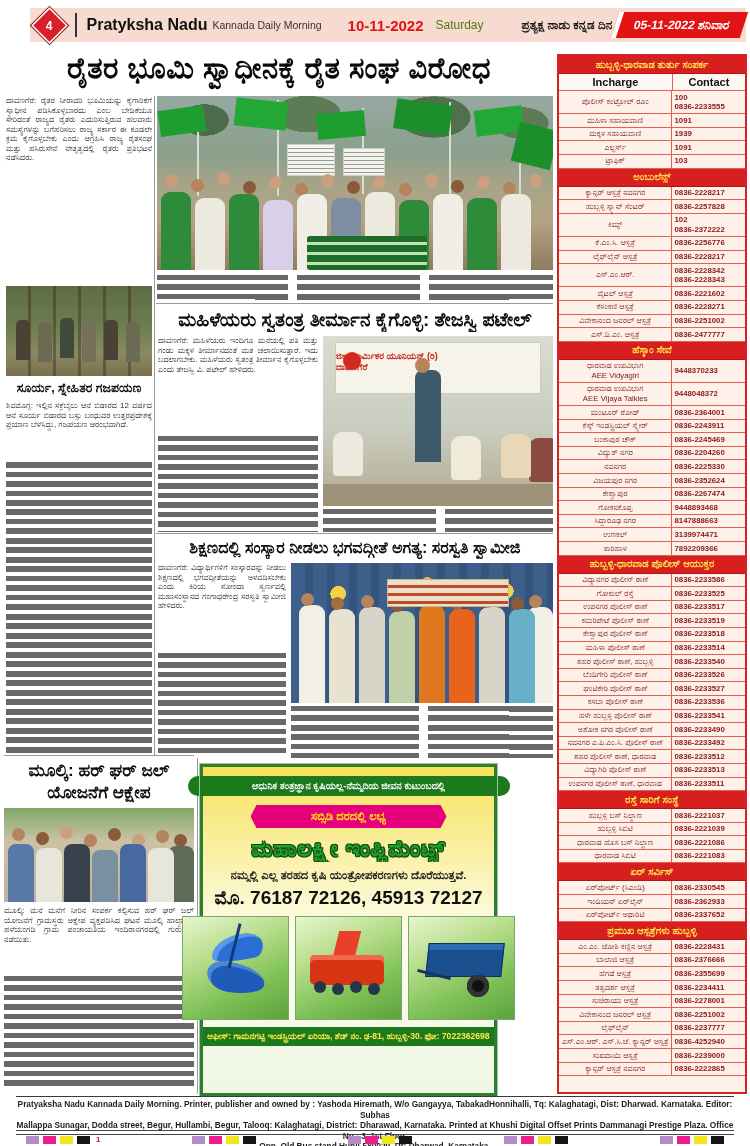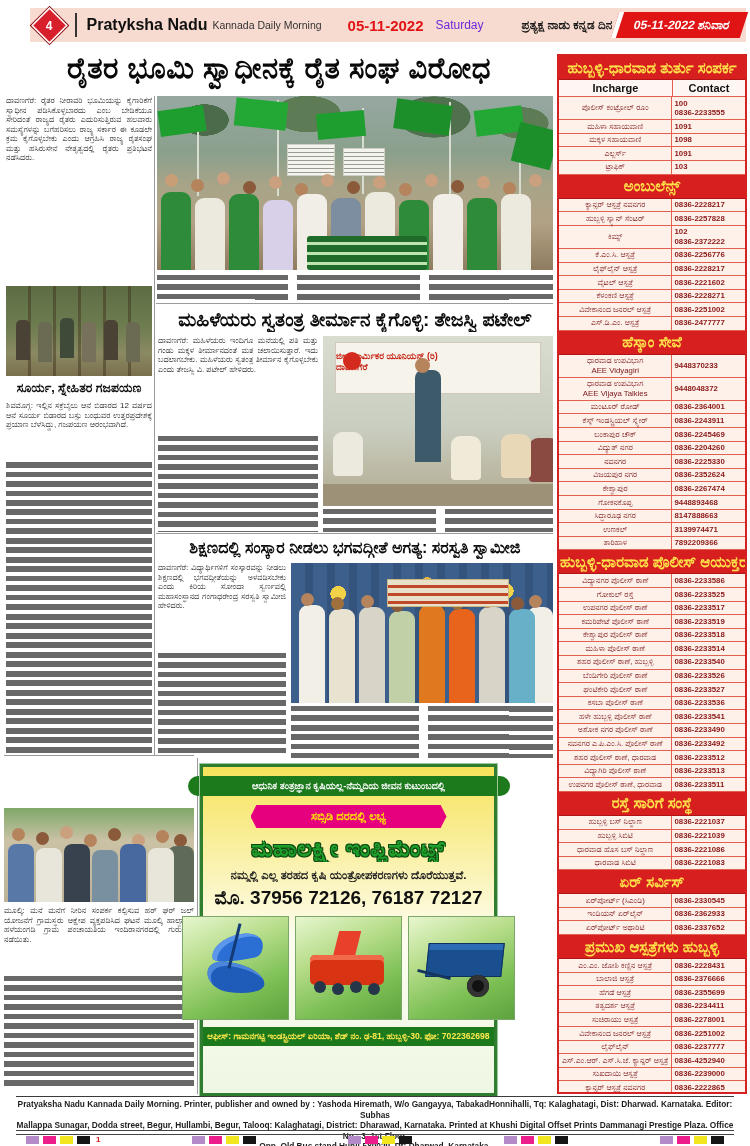--- a/index.html
+++ b/index.html
@@ -9,21 +9,21 @@
   .hbar{position:absolute;left:30px;top:8px;width:716px;height:34px;background:#f8dbd0;
         display:flex;align-items:center;}
   .diamond{width:23px;height:23px;background:#d7202c;transform:rotate(45deg);
            margin-left:8px;display:flex;align-items:center;justify-content:center;
            box-shadow:0 0 0 1.5px #fff,0 0 0 2.5px #8a1010;}
   .diamond span{transform:rotate(-45deg);color:#fff;font-weight:bold;font-size:12px;}
   .hdiv{width:1.5px;height:24px;background:#333;margin:0 10px 0 14px;}
   .mast{font-weight:bold;font-size:16px;color:#101010;white-space:nowrap;}
   .mastsub{font-size:10.5px;color:#333;margin-left:5px;white-space:nowrap;}
   .hdate{color:#e01414;font-weight:bold;font-size:15px;margin-left:26px;white-space:nowrap;}
-  .hday{font-size:12px;color:#6d28d9;margin-left:12px;white-space:nowrap;}
+  .hday{font-size:12px;color:#4d7c0f;margin-left:12px;white-space:nowrap;}
   .htag{font-weight:bold;font-size:12px;color:#1a1a1a;margin-left:38px;white-space:nowrap;}
   .dbox{position:absolute;right:2px;top:4px;height:26px;background:#e01414;
         transform:skewX(-18deg);display:flex;align-items:center;padding:0 14px;
         border-left:5px solid #fff;}
   .dbox span{transform:skewX(6deg);color:#fff;font-weight:bold;font-size:12px;white-space:nowrap;}
   
   .headline{position:absolute;left:4px;top:46px;width:550px;height:44px;
             font-size:29px;font-weight:bold;color:#090909;text-align:center;
             line-height:44px;letter-spacing:.5px;overflow:hidden;}
   .h2{font-weight:bold;color:#0c0c0c;text-align:center;overflow:hidden;}
@@ -38,21 +38,21 @@
   .rule{position:absolute;background:#9a9a9a;}
   
   .photo{position:absolute;overflow:hidden;}
   .pole{position:absolute;width:2px;background:#d8ddd2;}
   .flag{position:absolute;background:#1f9e30;}
   .placard{position:absolute;background:#f4f4ee;border:1px solid #cfcfc6;
            background-image:repeating-linear-gradient(to bottom,#9a9a92 3px,#9a9a92 4px,transparent 4px,transparent 7px);}
   
   .sb{position:absolute;left:557px;top:54px;width:190px;height:1040px;
       border:2px solid #d42222;background:#fdf1ea;box-sizing:border-box;overflow:hidden;}
-  .shead{background:#d81f1f;color:#ffe24a;font-weight:bold;font-size:15px;text-align:center;
+  .shead{background:#d81f1f;color:#ffe24a;font-weight:bold;font-size:10px;text-align:center;
          padding:2.5px 1px;border-bottom:1px solid #b01414;overflow:hidden;white-space:nowrap;}
   .subhd{display:flex;border-bottom:1px solid #e2604f;background:#fdf6f2;}
   .subhd div{font-weight:bold;font-size:11px;color:#111;text-align:center;padding:2px 0;}
   .subhd div:first-child{width:61%;border-right:1px solid #e2604f;}
   .subhd div:last-child{width:39%;}
   .srow{display:flex;border-bottom:1px solid #e2604f;align-items:stretch;}
   .sname{width:61%;border-right:1px solid #e2604f;font-size:7.8px;line-height:9.6px;
          color:#7a1518;text-align:center;padding:1.5px 1px;white-space:pre-line;
          display:flex;align-items:center;justify-content:center;box-sizing:border-box;}
   .snum{width:39%;font-size:7.8px;line-height:9.6px;color:#8a1616;font-weight:bold;
@@ -94,21 +94,21 @@
 
 <div id="page">
 
   <div class="hbar">
     <div class="diamond">
         <span>4</span>
       </div>
     <div class="hdiv"></div>
     <span class="mast">Pratyksha Nadu</span>
     <span class="mastsub">Kannada Daily Morning</span>
-    <span class="hdate">05-11-2022</span>
+    <span class="hdate">10-11-2022</span>
     <span class="hday">Saturday</span>
     <span class="htag">ಪ್ರತ್ಯಕ್ಷ ನಾಡು ಕನ್ನಡ ದಿನ ಪತ್ರಿಕೆ</span>
     <div class="dbox">
         <span>05-11-2022 ಶನಿವಾರ</span>
       </div>
   </div>
 
   <div class="headline">ರೈತರ ಭೂಮಿ ಸ್ವಾಧೀನಕ್ಕೆ ರೈತ ಸಂಘ ವಿರೋಧ</div>
 
   <div class="abs lead" style="left:6px;top:96px;width:146px;height:186px;">ದಾವಣಗೆರೆ: ರೈತರ ನೀರಾವರಿ ಭೂಮಿಯನ್ನು ಕೈಗಾರಿಕೆಗೆ ಸ್ವಾಧೀನ ಪಡಿಸಿಕೊಳ್ಳಬಾರದು ಎಂಬ ಬೇಡಿಕೆಯೂ ಸೇರಿದಂತೆ ರಾಜ್ಯದ ರೈತರು ಎದುರಿಸುತ್ತಿರುವ ಹಲವಾರು ಸಮಸ್ಯೆಗಳನ್ನು ಬಗೆಹರಿಸಲು ರಾಜ್ಯ ಸರ್ಕಾರ ಈ ಕೂಡಲೇ ಕ್ರಮ ಕೈಗೊಳ್ಳಬೇಕು ಎಂದು ಆಗ್ರಹಿಸಿ ರಾಜ್ಯ ರೈತಸಂಘ ಮತ್ತು ಹಸಿರುಸೇನೆ ನೇತೃತ್ವದಲ್ಲಿ ರೈತರು ಪ್ರತಿಭಟನೆ ನಡೆಸಿದರು.</div>
@@ -195,36 +195,37 @@
       180px 2px 0 #d8d4c8,210px 4px 0 #68b0c8,228px 2px 0 #f2f0e6;"></div>
     <div class="abs" style="left:10px;top:30px;width:13px;height:13px;border-radius:50%;background:#b5835c;
       box-shadow:30px 4px 0 #a0703c,60px 2px 0 #b5835c,90px 6px 0 #8a5a3a,120px 0 0 #b5835c,150px 4px 0 #a0703c,
       180px 2px 0 #b5835c,210px 4px 0 #8a5a3a,228px 2px 0 #b5835c;"></div>
     <div class="abs" style="left:96px;top:16px;width:120px;height:26px;background:#e8e0c8;border:1px solid #c8b888;
          background-image:repeating-linear-gradient(to bottom,#c04828 5px,#c04828 8px,transparent 8px,transparent 13px);"></div>
   </div>
   <div class="abs tx cols2" style="left:291px;top:706px;width:262px;height:52px;"></div>
 
   <div class="rule" style="left:4px;top:755px;width:190px;height:1px;"></div>
+  <div class="h2 abs" style="left:4px;top:760px;width:190px;height:44px;font-size:17px;line-height:22px;">ಮೂಲ್ಕಿ: ಹರ್ ಘರ್ ಜಲ್ ಯೋಜನೆಗೆ ಆಕ್ಷೇಪ</div>
   <div class="photo" style="left:4px;top:808px;width:190px;height:94px;background:linear-gradient(180deg,#7fa868 0%,#cbc2a6 35%,#bdb298 100%);">
     <div class="abs" style="left:8px;top:20px;width:13px;height:13px;border-radius:50%;background:#b5835c;
       box-shadow:24px 4px 0 #8a5a3a,48px -2px 0 #caa07e,72px 6px 0 #b5835c,96px 0 0 #8a5a3a,120px 6px 0 #caa07e,144px 2px 0 #b5835c,162px 6px 0 #8a5a3a;"></div>
     <div class="abs" style="left:4px;top:36px;width:26px;height:58px;border-radius:8px 8px 0 0;background:#5878a8;
       box-shadow:28px 4px 0 #e8e6da,56px 0 0 #38424e,84px 6px 0 #7890a0,112px 0 0 #4868a0,140px 4px 0 #e8e6da,160px 2px 0 #606a58;"></div>
   </div>
   <div class="abs lead" style="left:4px;top:906px;width:190px;height:66px;">ಮೂಲ್ಕಿ: ಮನೆ ಮನೆಗೆ ನೀರಿನ ಸಂಪರ್ಕ ಕಲ್ಪಿಸುವ ಹರ್ ಘರ್ ಜಲ್ ಯೋಜನೆಗೆ ಗ್ರಾಮಸ್ಥರು ಆಕ್ಷೇಪ ವ್ಯಕ್ತಪಡಿಸಿದ ಘಟನೆ ಮೂಲ್ಕಿ ಹಾಲ್ವಾಡಿನ ಹಳೆಯಂಗಡಿ ಗ್ರಾಮ ಪಂಚಾಯತಿಯ ಇಂದಿರಾನಗರದಲ್ಲಿ ಗುರುವಾರ ನಡೆಯಿತು.</div>
   <div class="abs tx" style="left:4px;top:976px;width:190px;height:114px;"></div>
   <div class="rule" style="left:197px;top:758px;width:1px;height:336px;"></div>
 
   <div class="ad">
     <div class="adban">ಆಧುನಿಕ ತಂತ್ರಜ್ಞಾನ ಕೃಷಿಯಲ್ಲ-ನೆಮ್ಮದಿಯ ಜೀವನ ಕುಟುಂಬದಲ್ಲಿ</div>
     <div class="ribbon">ಸಬ್ಸಿಡಿ ದರದಲ್ಲಿ ಲಭ್ಯ</div>
     <div class="adtitle">ಮಹಾಲಕ್ಷ್ಮೀ ಇಂಪ್ಲಿಮೆಂಟ್ಸ್</div>
     <div class="adsub">ನಮ್ಮಲ್ಲಿ ಎಲ್ಲ ತರಹದ ಕೃಷಿ ಯಂತ್ರೋಪಕರಣಗಳು ದೊರೆಯುತ್ತವೆ.</div>
-    <div class="adphone">ಮೊ. 37956 72126, 76187 72127</div>
+    <div class="adphone">ಮೊ. 76187 72126, 45913 72127</div>
     <div class="adpics">
       <div class="adimg">
         <div class="eq" style="left:28px;top:18px;width:52px;height:26px;background:#2b6fd4;border-radius:60% 40% 20% 80%/70% 50% 50% 30%;transform:rotate(-12deg);box-shadow:inset 4px 4px 0 #5d97ec;"></div>
         <div class="eq" style="left:24px;top:46px;width:58px;height:30px;background:#1f5cba;border-radius:30% 70% 60% 40%/40% 60% 40% 60%;transform:rotate(8deg);box-shadow:inset 4px 4px 0 #4d87dc;"></div>
         <div class="eq" style="left:50px;top:6px;width:3px;height:46px;background:#123b78;transform:rotate(14deg);"></div>
       </div>
       <div class="adimg">
         <div class="eq" style="left:40px;top:14px;width:22px;height:26px;background:#e8402a;transform:skewX(-14deg);"></div>
         <div class="eq" style="left:14px;top:38px;width:74px;height:30px;background:#d83414;border-radius:5px;box-shadow:inset 0 5px 0 #f06a4a;"></div>
         <div class="eq" style="left:18px;top:64px;width:12px;height:12px;border-radius:50%;background:#25364a;box-shadow:18px 2px 0 #25364a,36px 0 0 #25364a,54px 2px 0 #25364a;"></div>
@@ -248,21 +249,21 @@
         <div class="sname">ಪೊಲೀಸ್ ಕಂಟ್ರೋಲ್ ರೂಂ</div>
         <div class="snum">100
 0836-2233555</div>
       </div>
       <div class="srow">
         <div class="sname">ಮಹಿಳಾ ಸಹಾಯವಾಣಿ</div>
         <div class="snum">1091</div>
       </div>
       <div class="srow">
         <div class="sname">ಮಕ್ಕಳ ಸಹಾಯವಾಣಿ</div>
-        <div class="snum">1098</div>
+        <div class="snum">1939</div>
       </div>
       <div class="srow">
         <div class="sname">ಎಲ್ಡರ್ಸ್</div>
         <div class="snum">1091</div>
       </div>
       <div class="srow">
         <div class="sname">ಟ್ರಾಫಿಕ್</div>
         <div class="snum">103</div>
       </div>
       <div class="shead">ಅಂಬುಲೆನ್ಸ್</div>
@@ -279,20 +280,25 @@
         <div class="snum">102
 0836-2372222</div>
       </div>
       <div class="srow">
         <div class="sname">ಕೆ.ಎಂ.ಸಿ. ಆಸ್ಪತ್ರೆ</div>
         <div class="snum">0836-2256776</div>
       </div>
       <div class="srow">
         <div class="sname">ಲೈಫ್‌ಲೈನ್ ಆಸ್ಪತ್ರೆ</div>
         <div class="snum">0836-2228217</div>
+      </div>
+      <div class="srow">
+        <div class="sname">ಎಸ್.ಎಂ.ಆರ್.</div>
+        <div class="snum">0836-2228342
+0836-2228343</div>
       </div>
       <div class="srow">
         <div class="sname">ವೈಟಲ್ ಆಸ್ಪತ್ರೆ</div>
         <div class="snum">0836-2221602</div>
       </div>
       <div class="srow">
         <div class="sname">ಕೆಳಂಕಣಿ ಆಸ್ಪತ್ರೆ</div>
         <div class="snum">0836-2228271</div>
       </div>
       <div class="srow">

